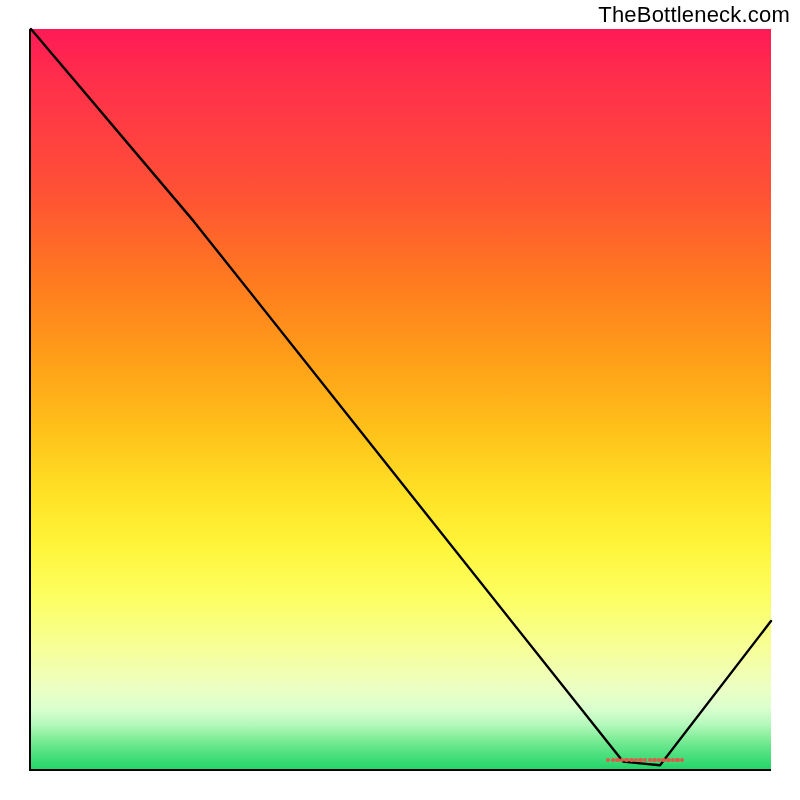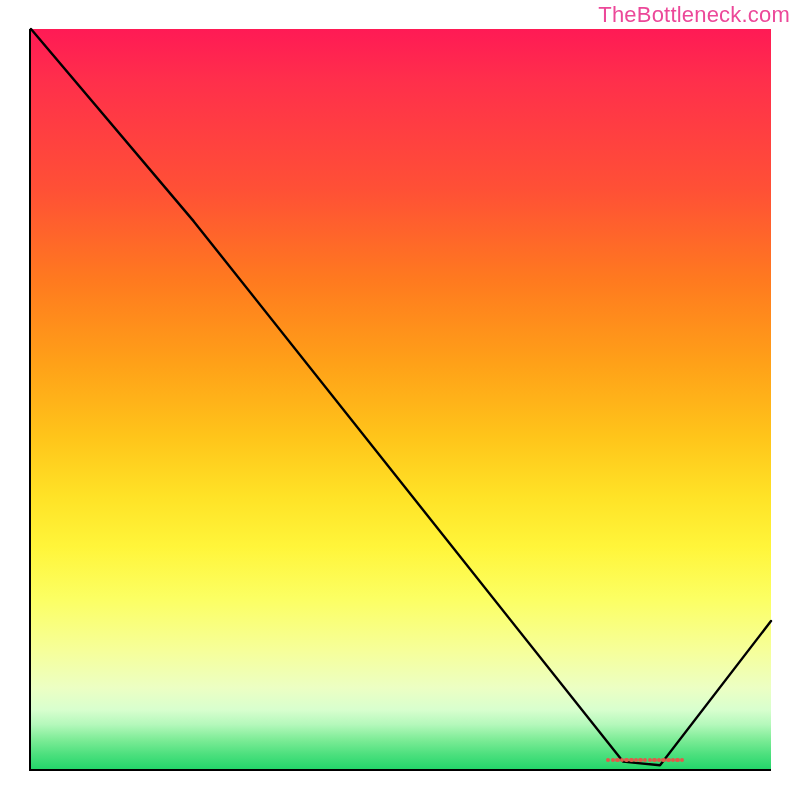--- a/index.html
+++ b/index.html
@@ -13,21 +13,21 @@
   }
   .canvas {
     position: relative;
     width: 800px;
     height: 800px;
   }
   .attribution {
     position: absolute;
     top: 2px;
     right: 10px;
-    color: #ec4899;
+    color: #000000;
     font-size: 22px;
     font-weight: 400;
     letter-spacing: 0.2px;
   }
   .plot-area {
     position: absolute;
     left: 31px;
     top: 29px;
     width: 740px;
     height: 740px;

